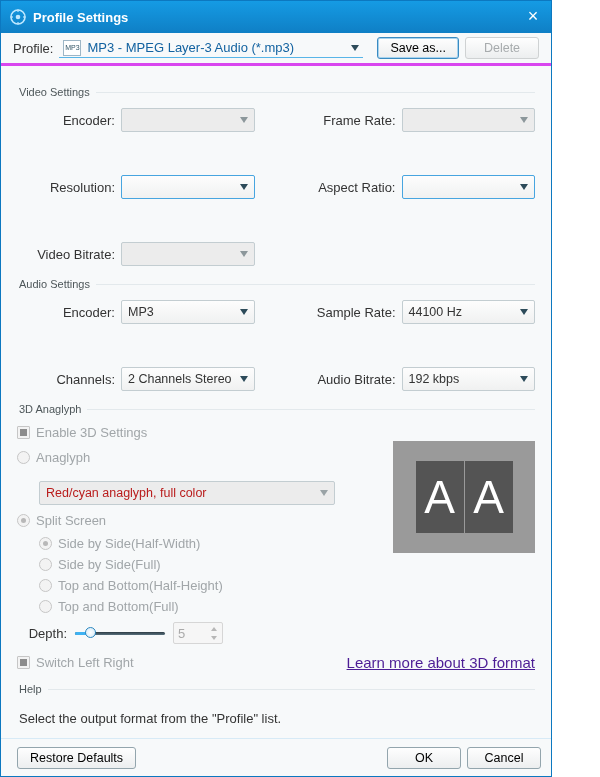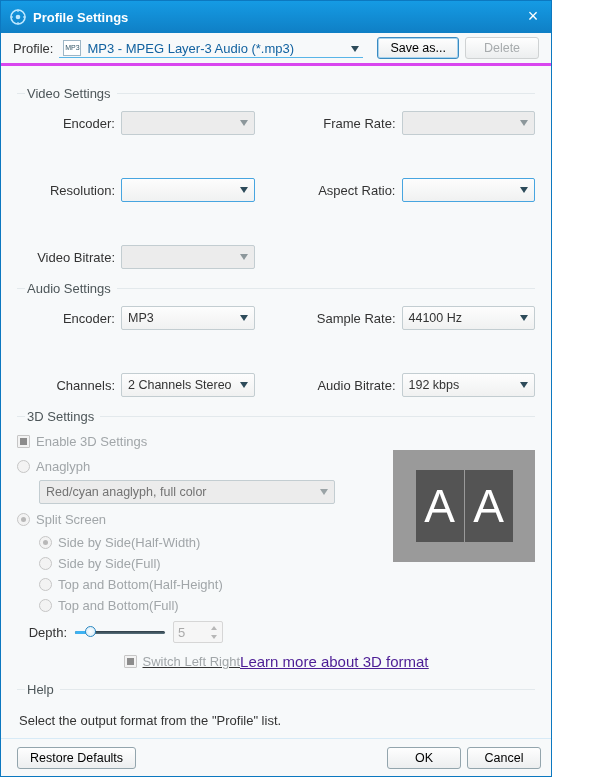--- a/index.html
+++ b/index.html
@@ -16,21 +16,21 @@
   .titlebar .title { flex: 1; }
   .titlebar .close { width: 20px; height: 20px; cursor: pointer; font-size: 18px; font-weight: 300; text-align: center; line-height: 18px; }
 
   .profile-row {
     display: flex; align-items: center; padding: 4px 12px;
     border-bottom: 3px solid #d946ef; background: #f7f9fa;
     font-size: 13px;
   }
   .profile-row .lbl { margin-right: 6px; color: #333; }
   .profile-combo {
-    flex: 1; display: flex; align-items: flex-end; border-bottom: 1px solid #58b5e8;
+    flex: 1; display: flex; align-items: center; border-bottom: 1px solid #58b5e8;
     padding: 1px 4px; cursor: pointer; margin-right: 8px;
   }
   .profile-combo .mp3ic { width: 18px; height: 16px; border: 1px solid #9db6c6; background: #fff; margin-right: 6px; display:flex; align-items:center; justify-content:center; font-size:7px; color:#356; }
   .profile-combo .txt { flex: 1; color: #1262a0; font-size: 13px; }
 
   .btn {
     background: linear-gradient(#fefefe, #eceeef); border: 1px solid #93a5ad; border-radius: 3px;
     font-size: 12.5px; padding: 3px 12px; cursor: pointer; margin-left: 6px; min-width: 74px; text-align: center;
   }
   .btn.disabled { color: #a7abad; border-color: #cfd2d3; cursor: default; }
@@ -82,43 +82,43 @@
   .help-box { margin-top: 14px; }
   .help-txt { color: #333; font-size: 13px; margin-top: 6px; padding-left: 2px; }
 
   .footer {
     height: 38px; border-top: 1px solid #d7eaf6; display: flex; align-items: center;
     padding: 0 10px; background: #f7f9fa;
   }
   .footer .spacer { flex: 1; }
 
   fieldset.group { border: none; border-top: 1px solid #e3e9ec; padding-top: 10px; margin-top: 12px; }
-  fieldset.group legend { padding: 0 6px 0 2px; color:#4d5659; font-size:13px; margin-left: 8px; }
-
-  .row-rightlink { display:flex; justify-content: center; align-items:center; margin-top:10px;text-decoration:underline; }
+  fieldset.group legend { padding: 0 6px 0 2px; color:#4d5659; font-size:11px; margin-left: 0; }
+
+  .row-rightlink { display:flex; justify-content: space-between; align-items:center; margin-top:10px; }
 
   input[type=checkbox].sq {
     appearance: none; width: 13px; height: 13px; border: 1px solid #a6a6a6;
     border-radius: 1px; background: #fff; position: relative; cursor: default;
   }
   input[type=checkbox].sq:disabled { border-color:#c6c6c6; background:#f3f3f3; }
   input[type=checkbox].sq[data-filled="true"]::after {
     content:""; position:absolute; left:2px; top:2px; right:2px; bottom:2px; background:#8c8c8c;
   }
 
   input[type=radio].rnd {
     appearance:none; width:13px; height:13px; border:1px solid #a6a6a6; border-radius:50%; background:#fff;
   }
   input[type=radio].rnd:checked::after {
     content:""; display:block; width:5px; height:5px; margin:3px; background:#6a6a6a; border-radius:50%;
   }
   input[type=radio].rnd:disabled { border-color:#c6c6c6; background:#f3f3f3; }
   input[type=radio].rnd:disabled:checked::after { background:#b8b8b8; }
 
-  .wide-combo { width: 296px; flex: 0 0 296px; background: #ececec; color:#737373; }
+  .wide-combo { width: 296px; flex: 0 0 296px; background: #ececec; color:#b91c1c;margin-top:10px; }
   .anag-row { margin: 4px 0 8px 22px; display:flex; }
 
 </style>
 </head>
 <body>
 
 <div class="window">
 
   <div class="titlebar">
     <span class="icon">
@@ -242,21 +242,21 @@
             <span>192 kbps</span>
             <span class="arrow"><svg class="arrow-svg" viewBox="0 0 8 7">
                   <path d="M0 0 L8 0 L4 6 Z" fill="#2d4b5a"></path>
                 </svg></span>
           </div>
         </div>
       </div>
     </fieldset>
 
     <fieldset class="group">
-      <legend>3D Settings</legend>
+      <legend>3D Anaglyph</legend>
 
       <div class="threed-grid">
         <div class="threed-left disabled-section">
           <label class="chk">
             <input type="checkbox" class="sq" disabled="" data-filled="true" style="">
             <span>Enable 3D Settings</span>
           </label>
 
           <div style="height:8px"></div>
 

